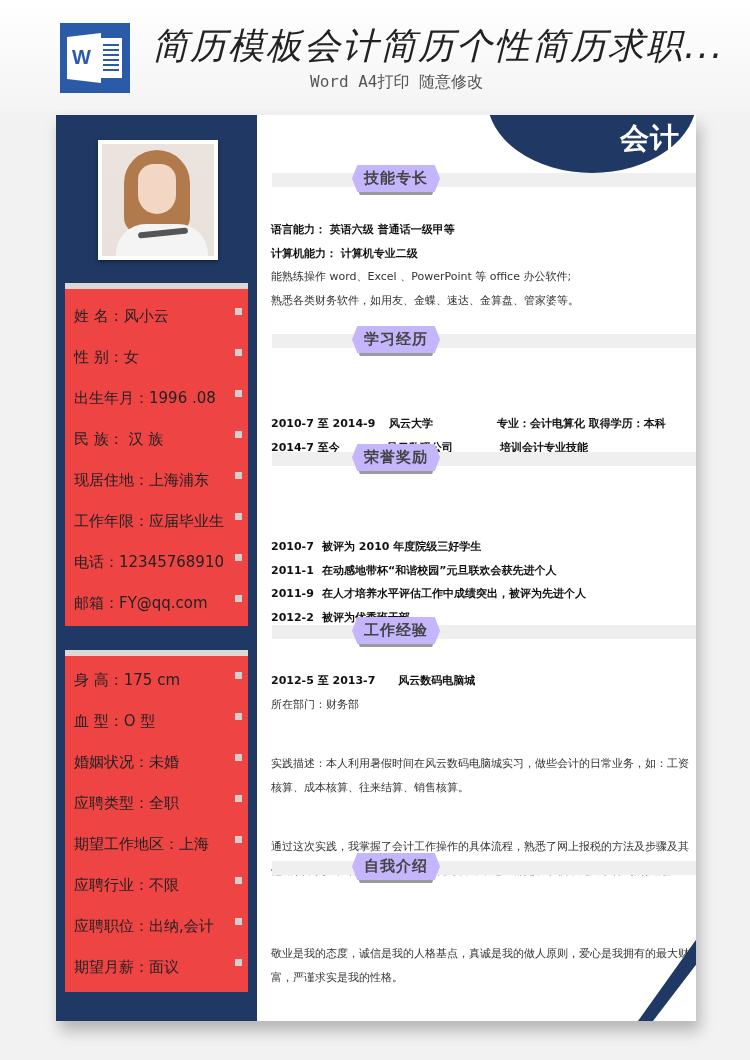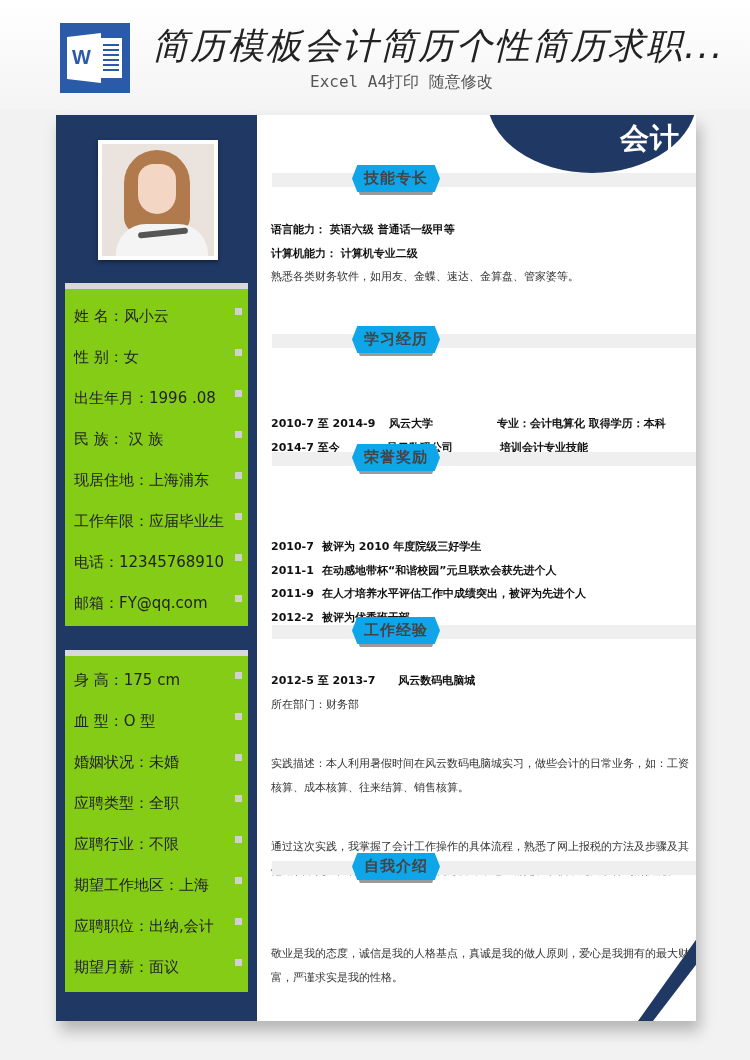--- a/index.html
+++ b/index.html
@@ -21,38 +21,38 @@
 
   
   .sidebar { position: absolute; left: 0; top: 0; width: 201px; height: 906px; background: #1f3864; }
   .photo { position: absolute; left: 42px; top: 25px; width: 120px; height: 120px; background: #fff; padding: 4px; box-shadow: 0 2px 4px rgba(0,0,0,0.4); }
   .photo .img { width: 100%; height: 100%; position: relative; overflow: hidden; background: linear-gradient(#ebe4de, #e9e2dc); }
   .photo .hair { position: absolute; left: 22px; top: 6px; width: 66px; height: 84px; border-radius: 40px 40px 20px 20px; background: #b07a4d; }
   .photo .face { position: absolute; left: 36px; top: 20px; width: 38px; height: 50px; border-radius: 18px 18px 22px 22px; background: #f3d6c4; }
   .photo .body { position: absolute; left: 14px; top: 80px; width: 92px; height: 40px; border-radius: 30px 30px 0 0; background: #f4f4f4; }
   .photo .neck { position: absolute; left: 36px; top: 86px; width: 50px; height: 6px; border-radius: 4px; background: #555; transform: rotate(-6deg); }
 
-  .info-box { position: absolute; left: 9px; width: 183px; background: #84cc16; border-top: 6px solid #d9d9d9; }
+  .info-box { position: absolute; left: 9px; width: 183px; background: #ef4444; border-top: 6px solid #d9d9d9; }
   .info-box.a { top: 168px; height: 343px; }
   .info-box.b { top: 535px; height: 342px; }
   .info-row { position: relative; height: 41px; display: flex; align-items: center; padding-left: 9px; font-size: 15px; color: #222; white-space: nowrap; }
   .info-row .sq { position: absolute; right: 6px; top: 12px; width: 7px; height: 7px; background: #d0d0d0; }
   .info-box.a .info-row:first-child { margin-top: 7px; }
   .info-box.b .info-row:first-child { margin-top: 4px; }
 
   
   .corner { position: absolute; right: -1px; top: -92px; width: 210px; height: 150px; border-radius: 50%; background: #1f3864; }
   .corner-label { position: absolute; right: 16px; top: 4px; font-size: 29px; font-weight: bold; color: #fff; letter-spacing: 1px; }
   .stripe-shape { position: absolute; left: 582px; top: 822px; width: 60px; height: 84px; background: #1f3864; clip-path: polygon(100% 0, 100% 30%, 25% 100%, 0 100%); }
 
   
   .section-head { position: absolute; left: 216px; width: 424px; height: 14px; background: #efefef; }
   .section-tab-wrap { position: absolute; left: 80px; top: -8px; width: 88px; height: 30px; }
   .section-tab-wrap .shadow { position: absolute; left: 3px; top: 4px; width: 82px; height: 26px; background: #9a9a9a; clip-path: polygon(6% 0, 94% 0, 100% 50%, 94% 100%, 6% 100%, 0 50%); }
-  .section-tab-wrap .tab { position: absolute; left: 0; top: 0; width: 88px; height: 27px; background: #0ea5e9; clip-path: polygon(6% 0, 94% 0, 100% 50%, 94% 100%, 6% 100%, 0 50%); display: flex; align-items: center; justify-content: center; font-size: 15px; font-weight: bold; color: #444; letter-spacing: 1px; }
+  .section-tab-wrap .tab { position: absolute; left: 0; top: 0; width: 88px; height: 27px; background: #c4b5fd; clip-path: polygon(6% 0, 94% 0, 100% 50%, 94% 100%, 6% 100%, 0 50%); display: flex; align-items: center; justify-content: center; font-size: 15px; font-weight: bold; color: #444; letter-spacing: 1px; }
 
   .content { position: absolute; left: 215px; width: 420px; font-size: 11px; color: #333; }
   .line { height: 23.5px; line-height: 23.5px; white-space: nowrap; }
   .bold { font-weight: bold; color: #111; }
   .para { line-height: 23.5px; margin-top: 36px; }
   .col { display: inline-block; margin-top: 37px; }
 </style>
 </head>
 <body>
 
@@ -64,21 +64,21 @@
     <div class="lines">
       <i style="top:6px"></i>
         <i style="top:11px"></i>
         <i style="top:16px"></i>
         <i style="top:21px"></i>
         <i style="top:26px"></i>
         <i style="top:31px"></i>
     </div>
   </div>
   <div class="doc-title">简历模板会计简历个性简历求职...</div>
-  <div class="doc-sub">Excel A4打印 随意修改</div>
+  <div class="doc-sub">Word A4打印 随意修改</div>
 </div>
 
 <div class="paper">
 
   <div class="sidebar">
     <div class="photo">
       <div class="img">
         <div class="hair"></div>
         <div class="face"></div>
         <div class="body"></div>
@@ -132,25 +132,25 @@
         </div>
       <div class="info-row">
           <span>婚姻状况：未婚</span>
           <i class="sq"></i>
         </div>
       <div class="info-row">
           <span>应聘类型：全职</span>
           <i class="sq"></i>
         </div>
       <div class="info-row">
+          <span>期望工作地区：上海</span>
+          <i class="sq"></i>
+        </div>
+      <div class="info-row">
           <span>应聘行业：不限</span>
-          <i class="sq"></i>
-        </div>
-      <div class="info-row">
-          <span>期望工作地区：上海</span>
           <i class="sq"></i>
         </div>
       <div class="info-row">
           <span>应聘职位：出纳,会计</span>
           <i class="sq"></i>
         </div>
       <div class="info-row">
           <span>期望月薪：面议</span>
           <i class="sq"></i>
         </div>
@@ -164,20 +164,21 @@
 
   <div class="section-head" style="top:58px">
     <div class="section-tab-wrap">
         <div class="shadow"></div>
         <div class="tab">技能专长</div>
       </div>
   </div>
   <div class="content" style="top:103px">
     <div class="line bold">语言能力：   英语六级    普通话一级甲等</div>
     <div class="line bold">计算机能力：   计算机专业二级</div>
+    <div class="line">能熟练操作 word、Excel 、PowerPoint  等 office 办公软件;</div>
     <div class="line">熟悉各类财务软件，如用友、金蝶、速达、金算盘、管家婆等。</div>
   </div>
 
   <div class="section-head" style="top:219px">
     <div class="section-tab-wrap">
         <div class="shadow"></div>
         <div class="tab">学习经历</div>
       </div>
   </div>
   <div class="content bold" style="top:260px">

